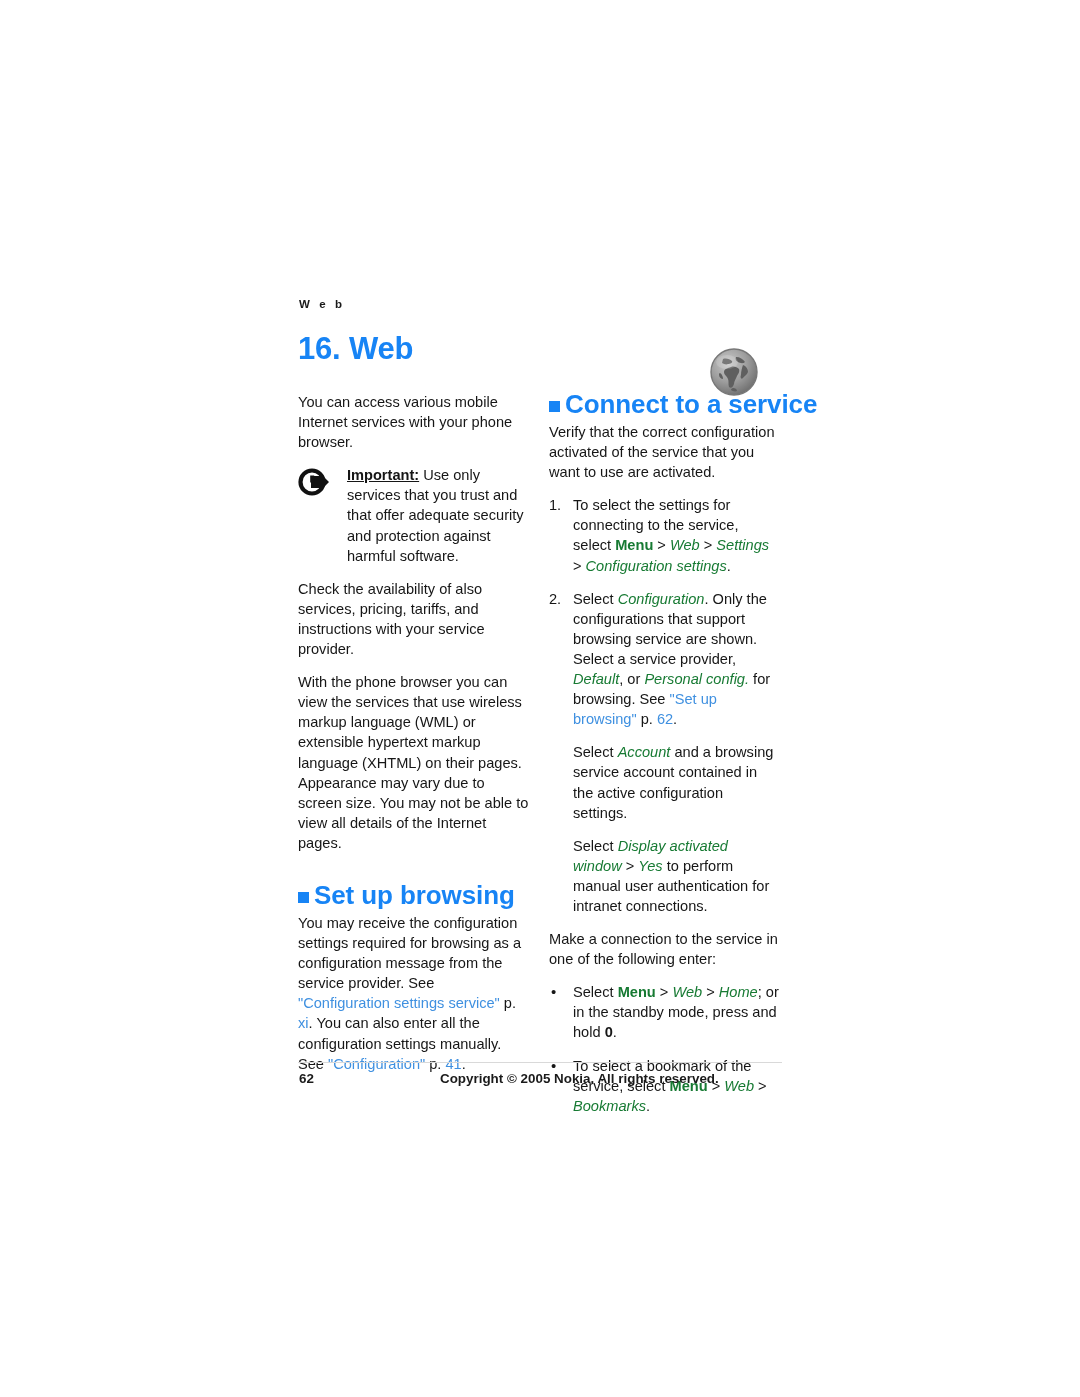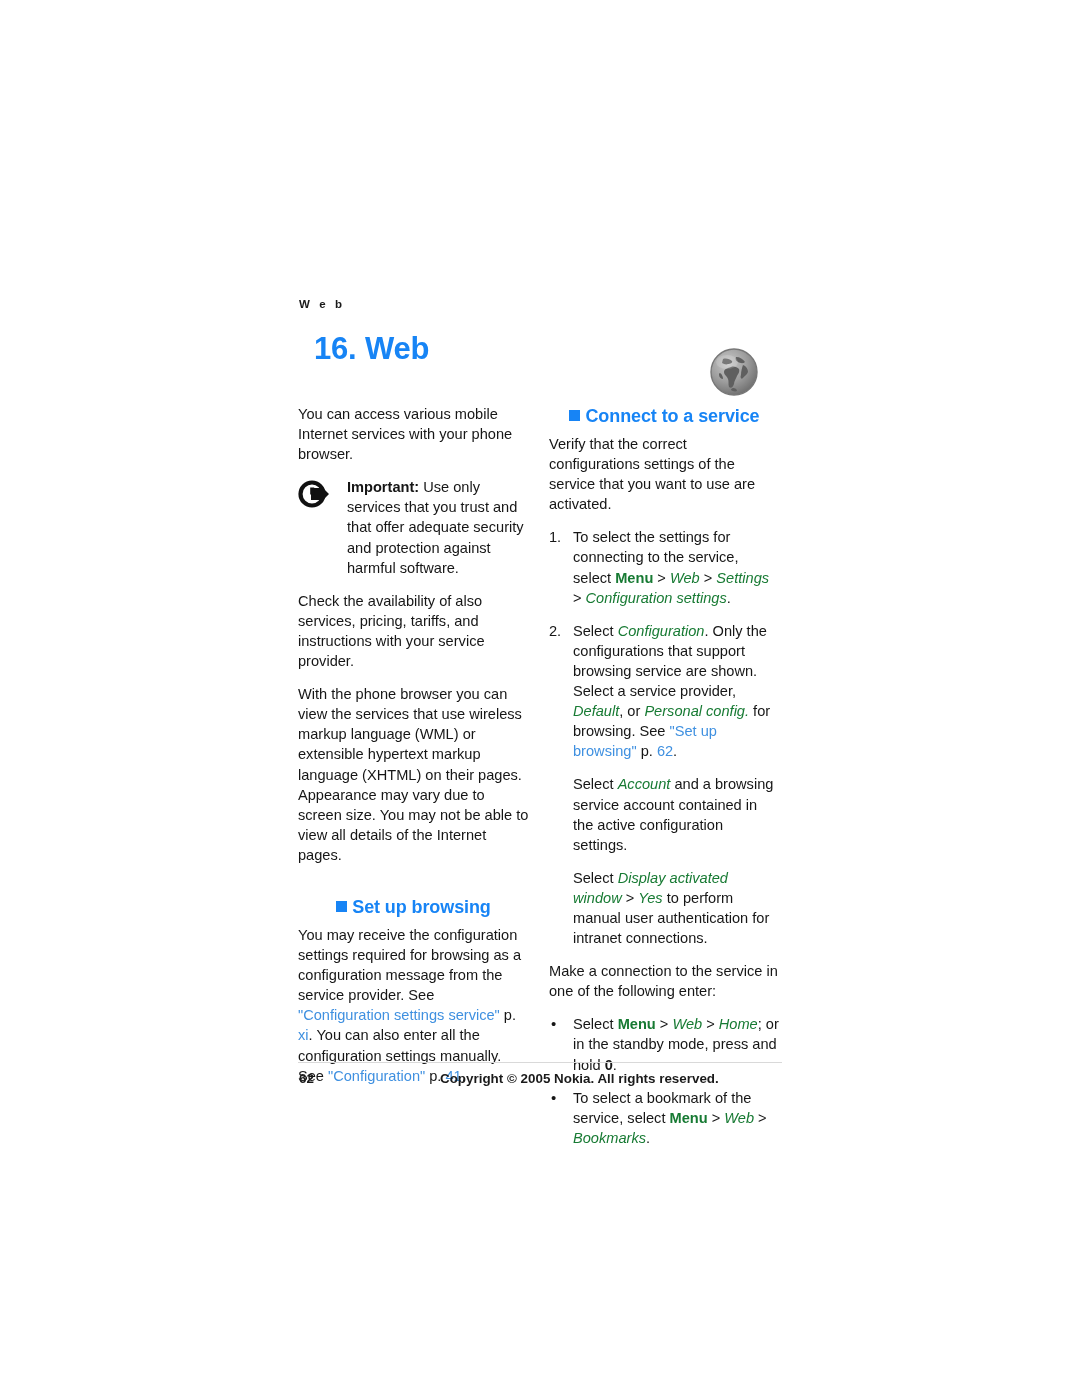--- a/index.html
+++ b/index.html
@@ -36,57 +36,55 @@
 
   
   .chapter-title {
     position: absolute;
     left: 298px;
     top: 331px;
     font-size: 31px;
     font-weight: 700;
     color: #1784f5;
     letter-spacing: -0.2px;
-    margin-left: 16px;
   }
 
   
   .globe-icon {
     position: absolute;
     left: 707px;
     top: 345px;
     width: 54px;
     height: 54px;
   }
 
   
   .col {
     position: absolute;
-    top: 404px;
+    top: 392px;
     width: 231px;
     font-size: 14.6px;
     line-height: 20.1px;
     color: #161616;
     text-align: left;
   }
   .col-left  { left: 298px; }
   .col-right { left: 549px; }
 
   p { margin: 0 0 13px 0; }
 
   
   .section-heading {
     color: #1784f5;
-    font-size: 18px;
+    font-size: 26px;
     font-weight: 700;
     margin: 0 0 6px 0;
     line-height: 24px;
     letter-spacing: -0.1px;
     white-space: nowrap;
-    text-align: center;
   }
   .section-heading .sq {
     display: inline-block;
     width: 11px;
     height: 11px;
     background: #1784f5;
     margin-right: 5px;
     vertical-align: 1px;
   }
   .heading-spacer { height: 17px; }
@@ -99,21 +97,21 @@
     min-height: 44px;
   }
   .note-icon {
     position: absolute;
     left: 0px;
     top: 2px;
     width: 42px;
     height: 30px;
   }
   .note-body { }
-  .note-label { font-weight: 700; }
+  .note-label { font-weight: 700; text-decoration: underline; }
 
   
   ol.steps {
     list-style: none;
     margin: 0;
     padding: 0;
   }
   ol.steps > li {
     position: relative;
     padding-left: 24px;
@@ -239,21 +237,21 @@
     <p><span>You may receive the configuration settings required for browsing as a configuration message from the service provider. See </span><span class="lnk">"Configuration settings service"</span><span> p. </span><span class="lnk">xi</span><span>. You can also enter all the configuration settings manually. See </span><span class="lnk">"Configuration"</span><span> p. </span><span class="lnk">41</span><span>.</span></p>
 
   </div>
 
   <div class="col col-right">
 
     <div class="section-heading">
       <span class="sq"></span><span>Connect to a service</span>
     </div>
 
-    <p>Verify that the correct configurations settings of the service that you want to use are activated.</p>
+    <p>Verify that the correct configuration activated of the service that you want to use are activated.</p>
 
     <ol class="steps">
 
       <li>
         <span class="num">1.</span>
         <span>To select the settings for connecting to the service, select </span><span class="grnb">Menu</span><span class="sep"> &gt; </span><span class="grn">Web</span><span class="sep"> &gt; </span><span class="grn">Settings</span><span class="sep"> &gt; </span><span class="grn">Configuration settings</span><span>.</span>
       </li>
 
       <li>
         <span class="num">2.</span>

